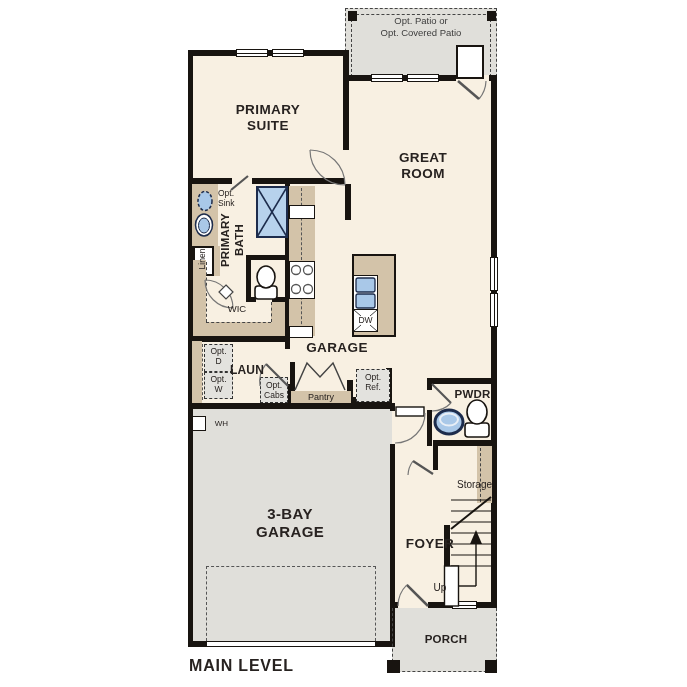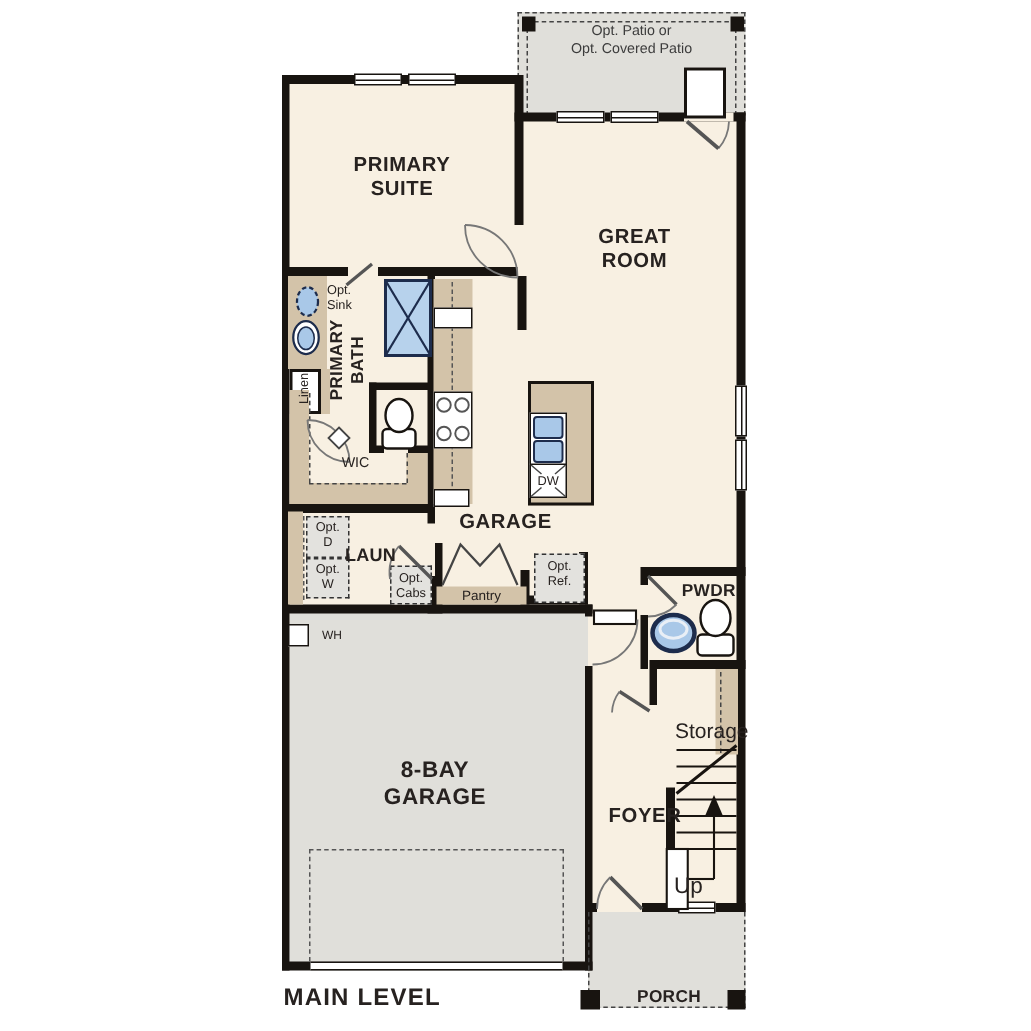--- a/index.html
+++ b/index.html
@@ -224,21 +224,21 @@
 D</div>
   <div class="lb xs" style="left:204px;top:374px;width:29px;">Opt.
 W</div>
   <div class="lb xs" style="left:260px;top:380px;width:28px;">Opt.
 Cabs</div>
   <div class="lb xs" style="left:291px;top:392px;width:60px;font-size:9px;">Pantry</div>
   <div class="lb xs" style="left:356px;top:372px;width:34px;">Opt.
 Ref.</div>
   <div class="lb med" style="left:448px;top:387px;width:49px;">PWDR</div>
   <div class="lb xs" style="left:208px;top:419px;width:20px;text-align:right;font-size:8px;">WH</div>
-  <div class="lb sm" style="left:450px;top:479px;width:49px;font-size:14px;">Storage</div>
+  <div class="lb sm" style="left:450px;top:479px;width:49px;font-size:10px;">Storage</div>
   <div class="lb big" style="left:399px;top:536px;width:62px;">FOYER</div>
-  <div class="lb sm" style="left:446px;top:582px;width:26px;font-size:15px;">Up</div>
-  <div class="lb big2" style="left:215px;top:505px;width:150px;">8-BAY
+  <div class="lb sm" style="left:427px;top:582px;width:26px;font-size:10px;">Up</div>
+  <div class="lb big2" style="left:215px;top:505px;width:150px;">3-BAY
 GARAGE</div>
-  <div class="lb med" style="left:413px;top:632px;width:66px;margin-top:26px;">PORCH</div>
+  <div class="lb med" style="left:413px;top:632px;width:66px;">PORCH</div>
   <div class="lb" style="left:189px;top:656px;width:120px;text-align:left;font-weight:bold;font-size:16px;letter-spacing:.8px;">MAIN LEVEL</div>
 
 </div>
 
 </body></html>

